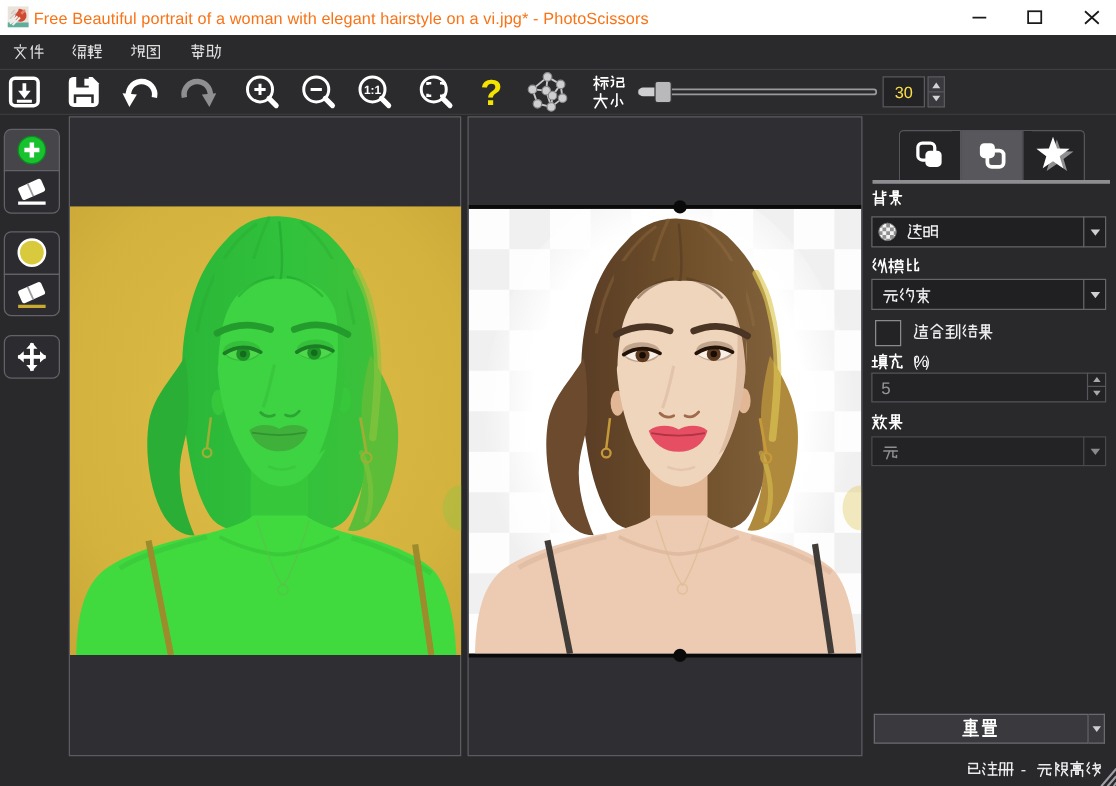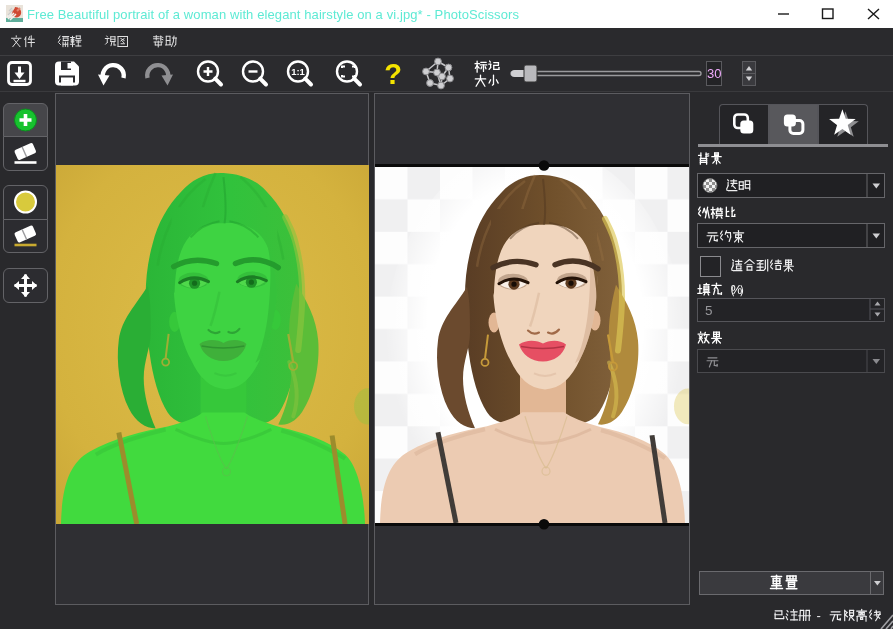--- a/index.html
+++ b/index.html
@@ -6,21 +6,21 @@
 </style></head><body>
 <div class="abs" style="left:0;top:0;width:893px;height:28px;background:#ffffff"></div>
 <svg class="abs" style="left:6px;top:5px" width="17" height="17" viewBox="0 0 17 17">
 <rect x="0" y="0" width="17" height="17" fill="#e9e3da"></rect>
 <rect x="0" y="13" width="17" height="4" fill="#5fae9b"></rect>
 <path d="M9,2 C13,2 16,5 15,9 C14,12 11,13 8,12 C6,11 5,9 6,7 C7,5 9,4 9,2Z" fill="#cf4a33"></path>
 <path d="M11,6 l3,-3" stroke="#e2856f" stroke-width="2"></path>
 <path d="M1,12 L6,7 M2,14 L8,8 M4,15 L10,9" stroke="#f2f0ec" stroke-width="1.6"></path>
 <path d="M2,10 L7,5 M3,6 L6,3" stroke="#cccccc" stroke-width="1.2"></path>
 </svg>
-<div class="abs" style="left:27px;top:6.5px;font-size:13px;color:#5eead4;letter-spacing:0.1px">Free Beautiful portrait of a woman with elegant hairstyle on a vi.jpg* - PhotoScissors</div>
+<div class="abs" style="left:27px;top:6.5px;font-size:13px;color:#f97316;letter-spacing:0.1px">Free Beautiful portrait of a woman with elegant hairstyle on a vi.jpg* - PhotoScissors</div>
 <svg class="abs" style="left:770px;top:0" width="123" height="28" viewBox="0 0 123 28">
     <path d="M8,14 H19" stroke="#1a1a1a" stroke-width="1.4"></path>
     <rect x="52.5" y="9" width="10.5" height="9.5" fill="none" stroke="#1a1a1a" stroke-width="1.4"></rect>
     <path d="M98,9 l11,10 M109,9 l-11,10" stroke="#1a1a1a" stroke-width="1.4"></path>
   </svg>
 <div class="abs" style="left:0;top:28px;width:893px;height:27px;background:#2a2a2d"></div>
 <div style="position:absolute;left:10px;top:35px;"><svg width="25" height="14" viewBox="0 0 25 14" style="overflow:visible">
       <g transform="translate(0.0,0) scale(0.1250)" stroke="#dededf" stroke-width="8" stroke-linecap="round" fill="none">
         <line x1="50" y1="6" x2="50" y2="16"></line>
         <line x1="12" y1="26" x2="88" y2="26"></line>
@@ -235,21 +235,21 @@
         <line x1="50" y1="78" x2="42" y2="86"></line>
         <line x1="28" y1="44" x2="16" y2="70"></line>
         <line x1="72" y1="44" x2="86" y2="70"></line>
       </g>
     </svg></div>
 <svg class="abs" style="left:505px;top:55px" width="260" height="37" viewBox="0 0 260 37">
     <rect x="6" y="16.5" width="190" height="4" rx="2" fill="none" stroke="#9a9a9d" stroke-width="1.4"></rect>
     <rect x="6" y="15" width="18" height="7" rx="3.5" fill="#cfcfd2"></rect>
     <rect x="19" y="10" width="13" height="17" rx="2" fill="#b9b9bc" stroke="#333" stroke-width="1"></rect>
   </svg>
-<div class="abs" style="left:706px;top:61px;width:16px;height:25px;background:#232326;border:1px solid #5a5a5e;color:#f0abfc;font-size:13px;line-height:23px;text-align:center">30</div>
+<div class="abs" style="left:706px;top:61px;width:34px;height:25px;background:#232326;border:1px solid #5a5a5e;color:#fde047;font-size:13px;line-height:23px;text-align:center">30</div>
 <div class="abs" style="left:742px;top:61px;width:14px;height:25px;background:#3a3a3e;border:1px solid #5a5a5e"></div>
 <svg class="abs" style="left:742px;top:61px" width="14" height="25" viewBox="0 0 14 25">
     <path d="M7,5 l3.2,4.5 h-6.4 Z" fill="#d2d2d5"></path>
     <path d="M7,20 l3.2,-4.5 h-6.4 Z" fill="#d2d2d5"></path>
     <path d="M1,12.5 H13" stroke="#5a5a5e" stroke-width="1"></path>
   </svg>
 <div class="abs" style="left:0;top:93px;width:893px;height:536px;background:#29292c"></div>
 <div class="abs" style="left:3px;top:102.5px;width:45px;height:34.5px;background:#46464a;border:1px solid #636367;border-top-left-radius:6px;border-top-right-radius:6px"></div>
 <div class="abs" style="left:3px;top:136px;width:45px;height:34.5px;background:#2c2c30;border:1px solid #636367;border-bottom-left-radius:6px;border-bottom-right-radius:6px"></div>
 <div class="abs" style="left:3px;top:185px;width:45px;height:34.5px;background:#2c2c30;border:1px solid #636367;border-top-left-radius:6px;border-top-right-radius:6px"></div>

